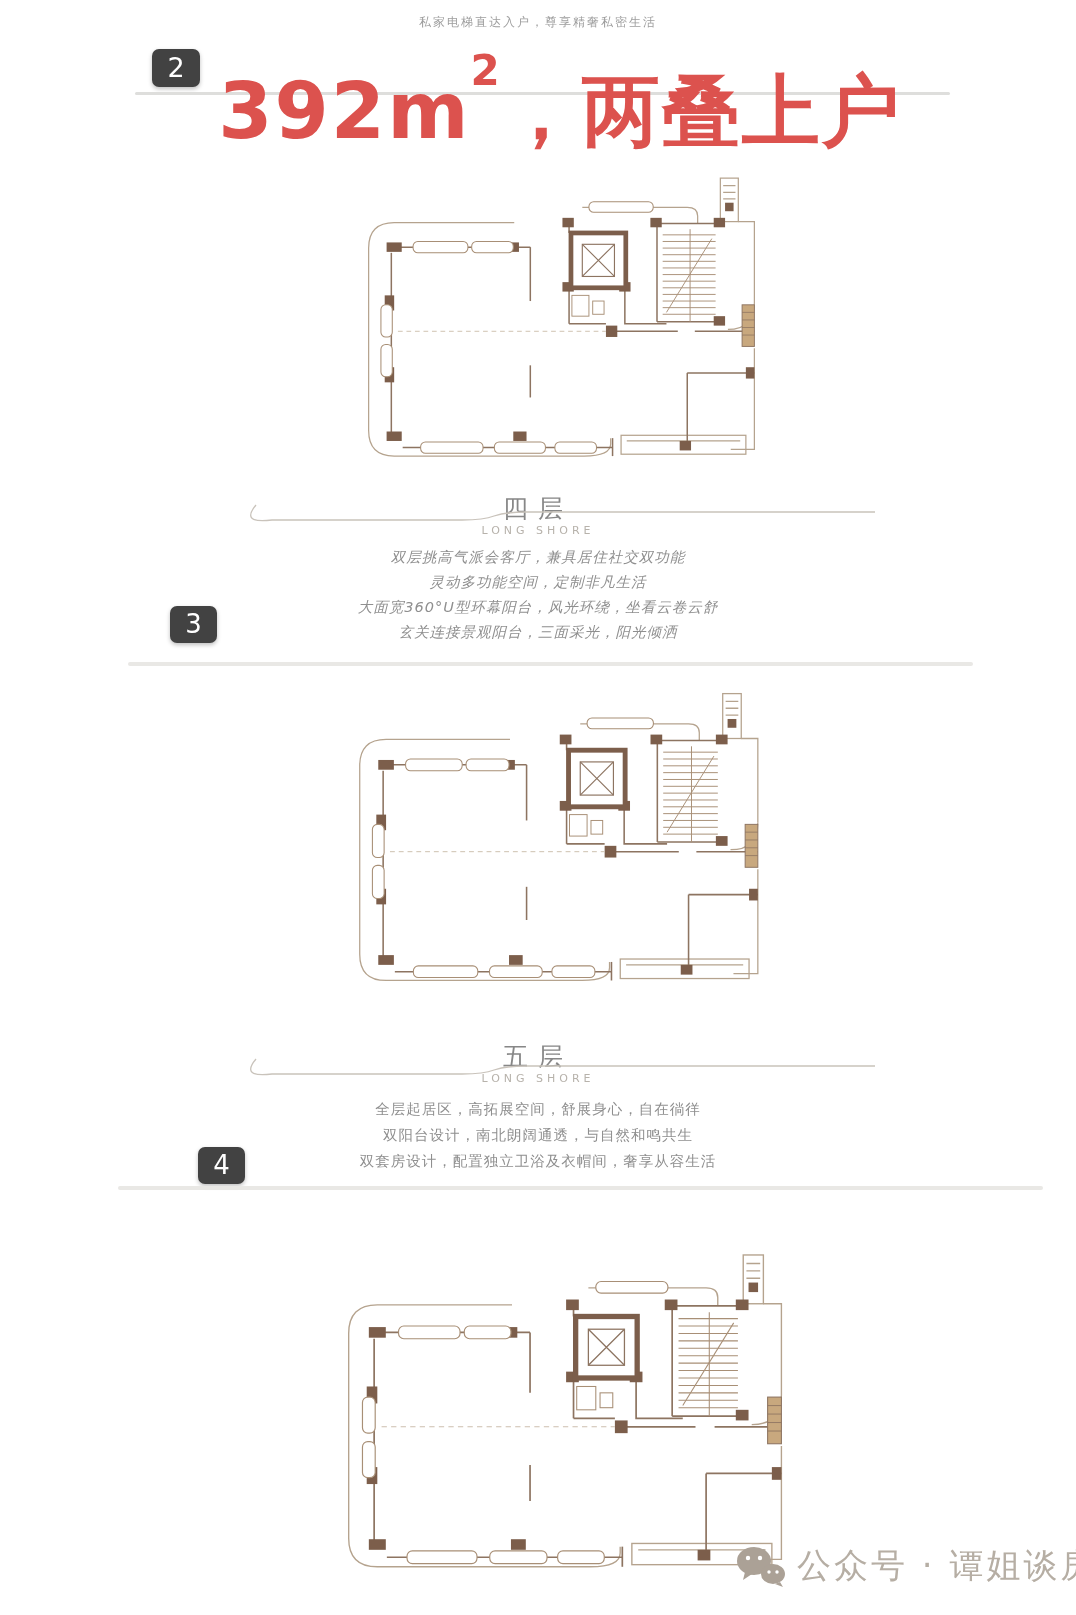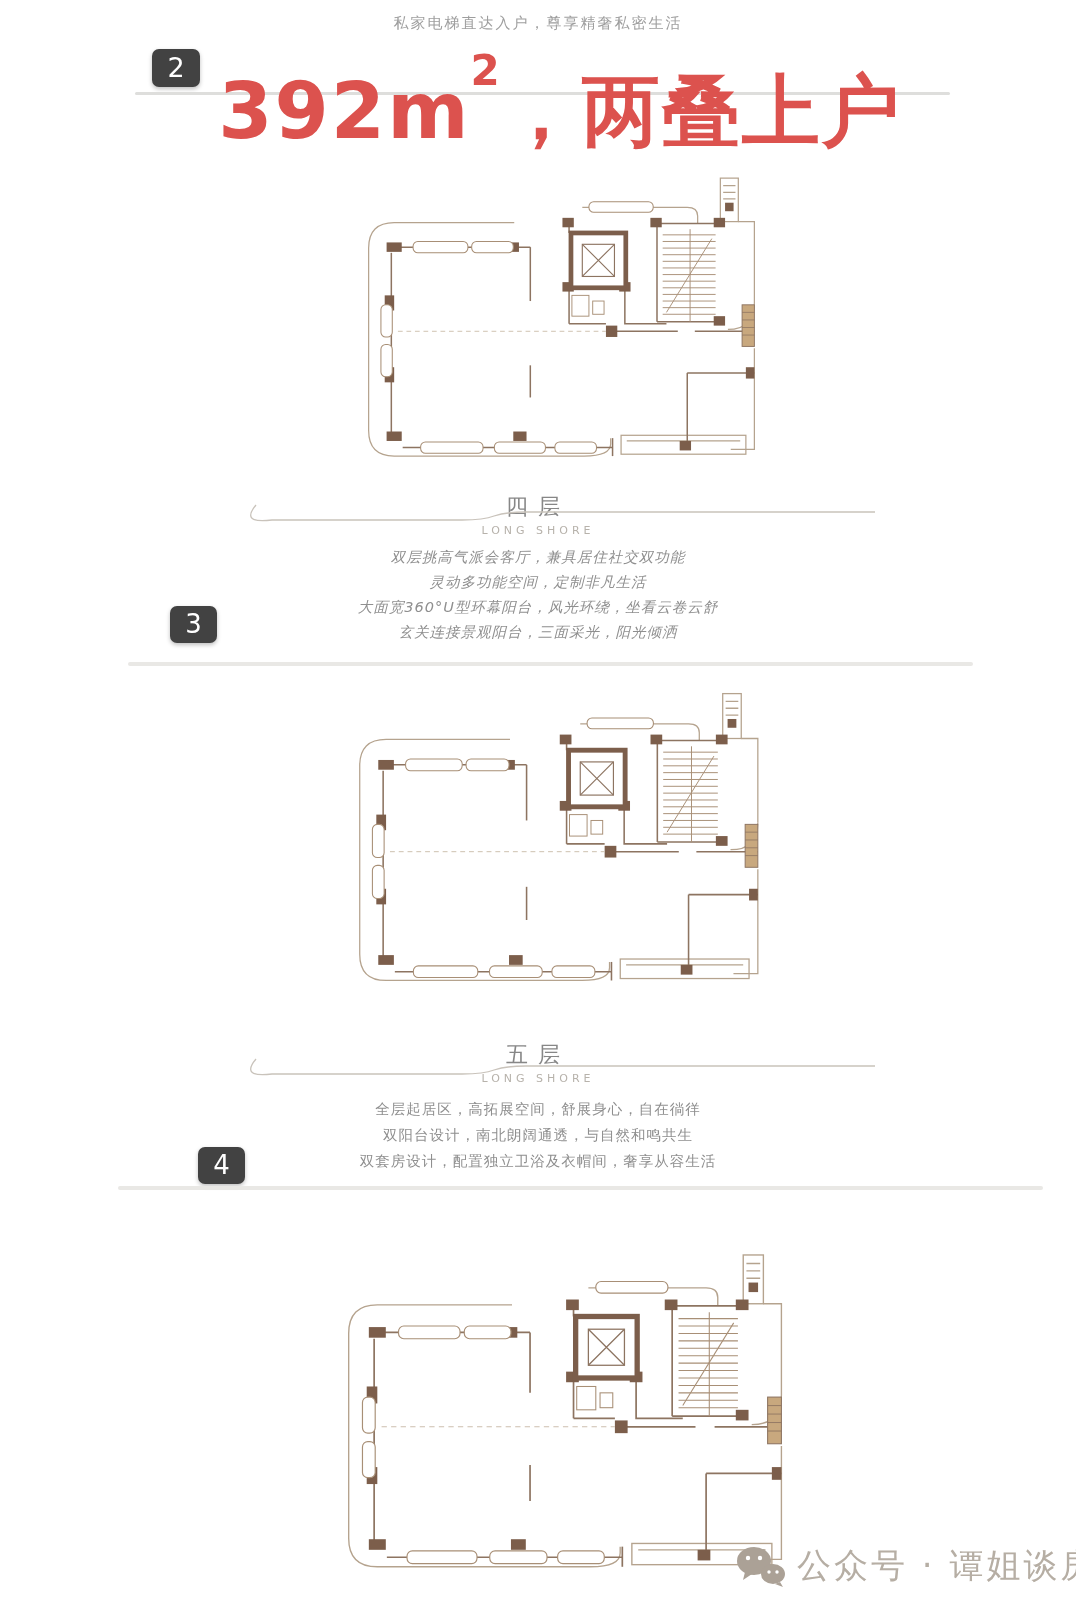--- a/index.html
+++ b/index.html
@@ -1,42 +1,42 @@
 <!DOCTYPE html>
 <html><head>
 <meta charset="utf-8">
 <style>
   * { margin:0; padding:0; box-sizing:border-box; }
   html,body { width:1076px; height:1615px; overflow:hidden; background:#ffffff;
               font-family:"DejaVu Sans","Liberation Sans",sans-serif; }
   #page { position:relative; width:1076px; height:1615px; background:#ffffff; }
 
   .header-text { position:absolute; top:14px; left:0; width:1076px; text-align:center;
-                 font-size:15px; color:#9e9e9e; letter-spacing:2px; }
+                 font-size:12px; color:#9e9e9e; letter-spacing:2px; }
 
   .num-badge { position:absolute; background:#424242; color:#ffffff; text-align:center;
                border-radius:7px; box-shadow:0 2px 4px rgba(0,0,0,.25); }
   .badge-2 { left:152px; top:49px;  width:48px; height:38px; font-size:27px; line-height:38px; }
   .badge-3 { left:170px; top:606px; width:47px; height:37px; font-size:26px; line-height:37px; }
   .badge-4 { left:198px; top:1147px; width:47px; height:37px; font-size:26px; line-height:37px; }
 
   .title-rule { position:absolute; top:92px; left:135px; width:815px; height:3px;
                 background:#dededc; border-radius:2px; }
   .page-title { position:absolute; top:60px; left:190px; width:740px; text-align:center;
                 font-size:78px; font-weight:700; color:#dc524e; letter-spacing:2px;
                 white-space:nowrap; }
   .page-title sup { font-size:42px; position:relative; top:-26px; font-weight:700; }
 
   .plan-svg { position:absolute; }
   .plan-1 { left:338px; top:163px;  width:430px; height:312px; }
   .plan-2 { left:332px; top:678px;  width:436px; height:322px; }
   .plan-3 { left:322px; top:1238px; width:467px; height:350px; }
 
   .floor-label { position:absolute; left:0; width:1076px; text-align:center;
-                 font-size:22px; color:#878787; letter-spacing:10px; }
+                 font-size:25px; color:#878787; letter-spacing:10px; }
   .floor-sub   { position:absolute; left:0; width:1076px; text-align:center;
                  font-size:11px; color:#b7b2ab; letter-spacing:4px; }
   .label-1 { top:492px; }  .sub-1 { top:524px; }
   .label-2 { top:1040px; } .sub-2 { top:1072px; }
 
   .swoosh { position:absolute; left:230px; width:720px; height:70px; }
   .swoosh-1 { top:480px; } .swoosh-2 { top:1034px; }
 
   .caption { position:absolute; left:0; width:1076px; text-align:center;
              font-size:14.5px; color:#8f8f8f; letter-spacing:1px; }

